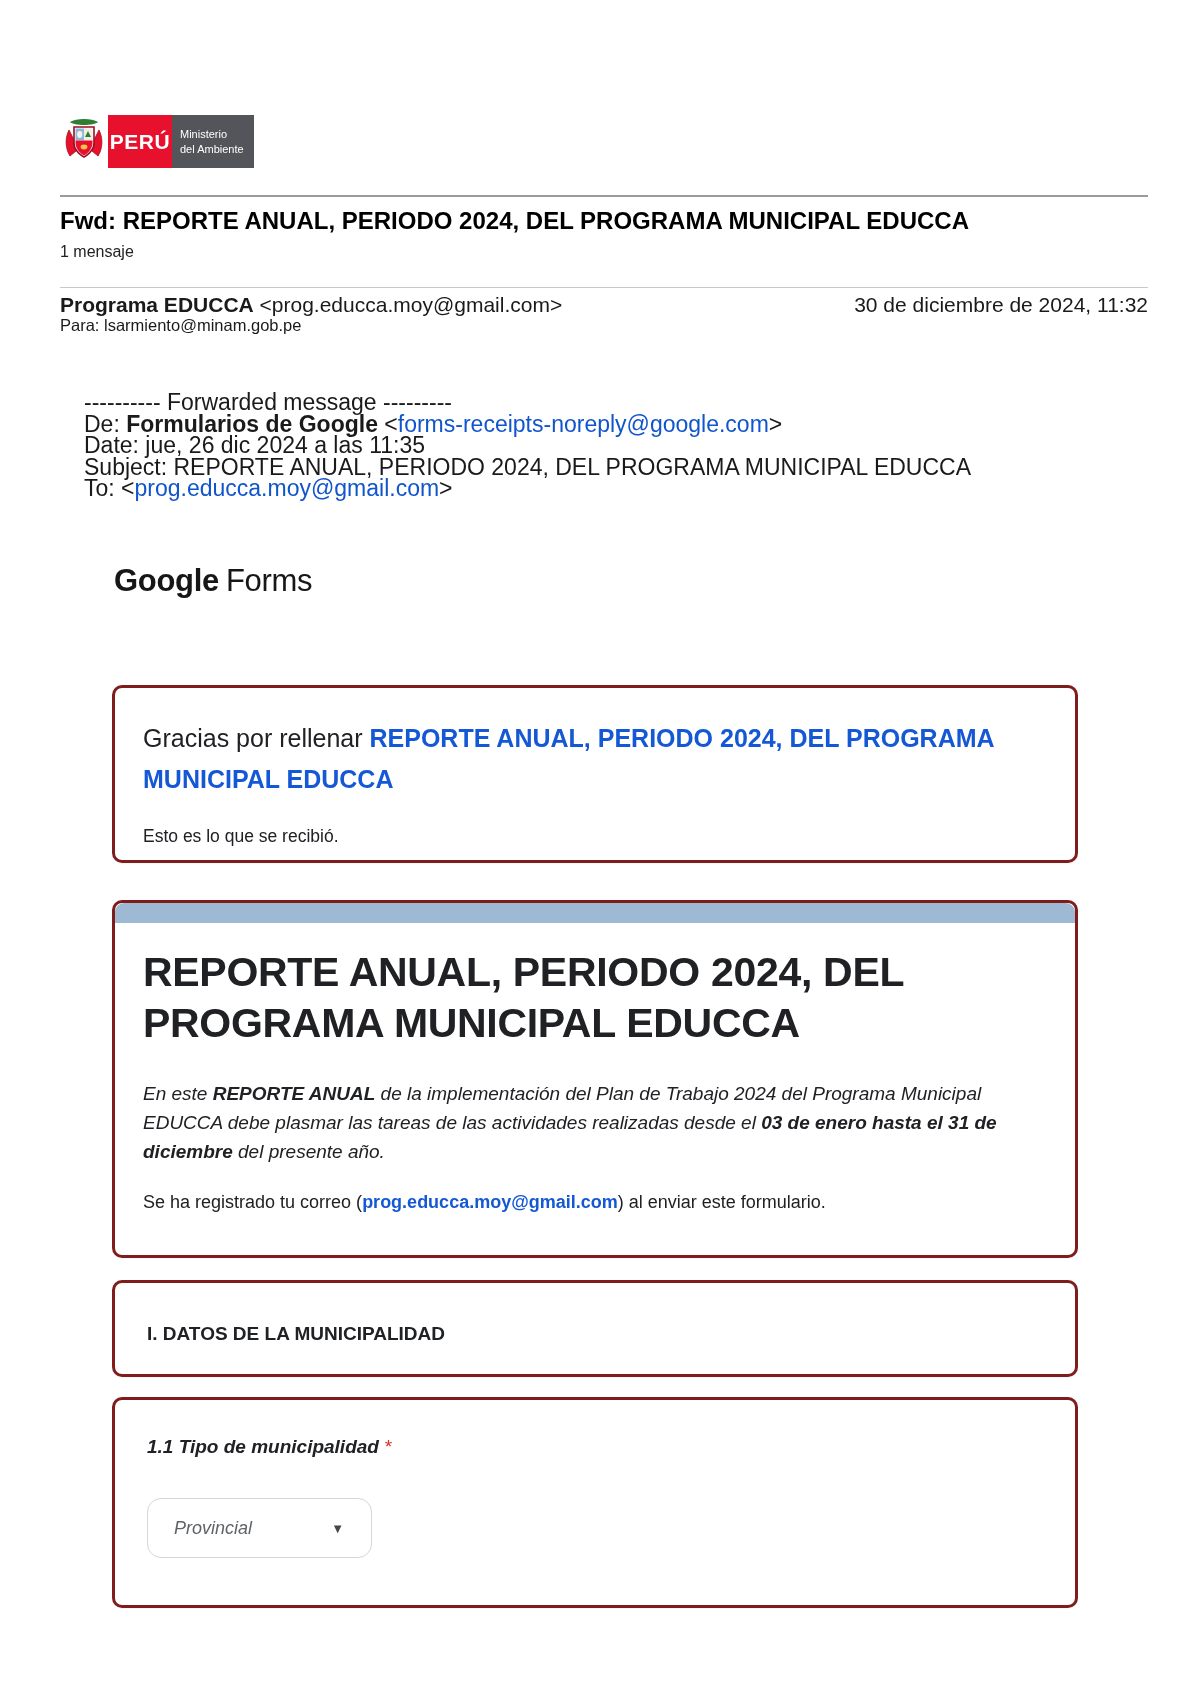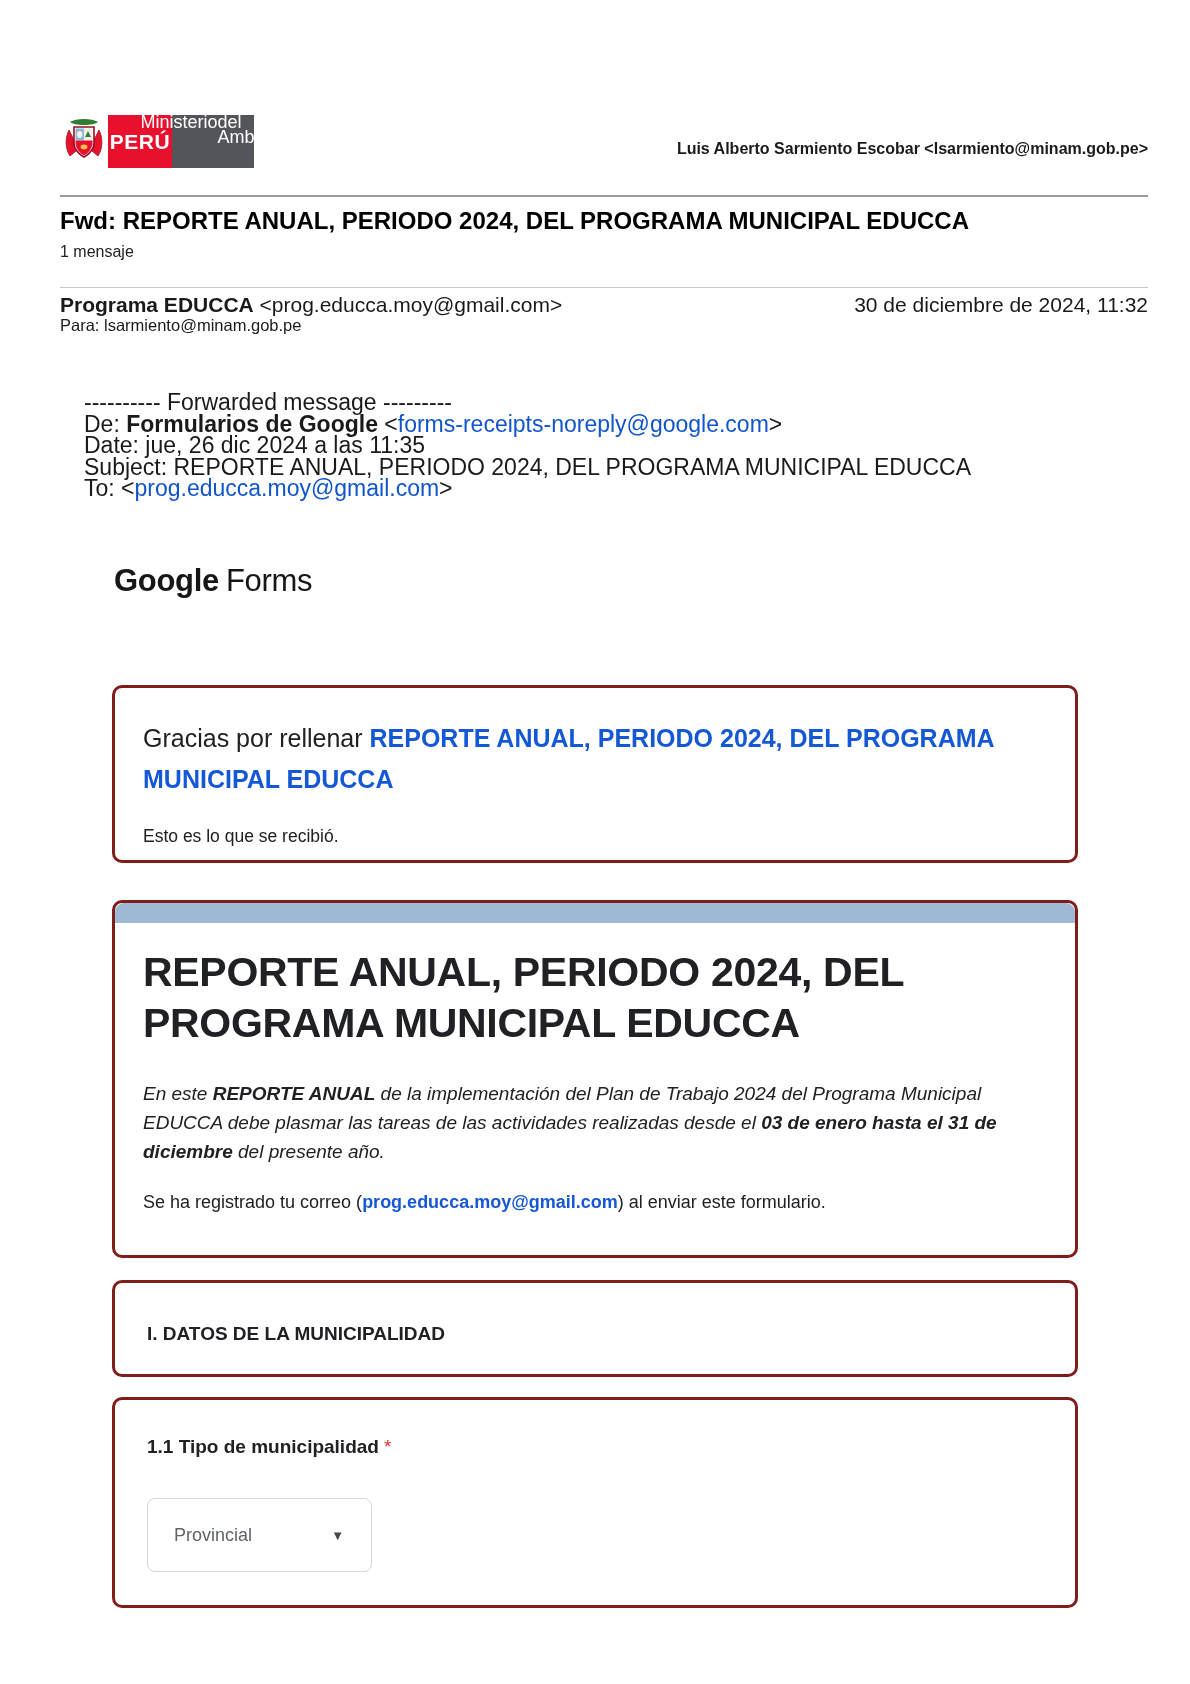--- a/index.html
+++ b/index.html
@@ -8,22 +8,22 @@
     font-family:"Liberation Sans","DejaVu Sans",sans-serif; color:#202124;
     overflow:hidden;
     margin-top:40px;
   }
 
   
   .masthead-logo { position:absolute; left:60px; top:75px; height:53px; display:flex; }
   .coat-box { width:48px; background:#ffffff; display:flex; align-items:center; justify-content:center; }
   .peru-box { width:64px; background:#e8112d; color:#fff; display:flex; align-items:center; justify-content:center;
               font-weight:bold; font-size:21px; letter-spacing:0.5px; }
-  .ministry-box { width:82px; background:#54555a; color:#fff; font-size:18px; line-height:15px;
-              display:flex; justify-content:center; padding-left:8px; box-sizing:border-box; }
+  .ministry-box { width:82px; background:#54555a; color:#fff; font-size:11px; line-height:15px;
+              display:flex; flex-direction:column; justify-content:center; padding-left:8px; box-sizing:border-box; }
   .recipient { position:absolute; top:100px; right:42px; font-size:16px; font-weight:bold; color:#1a1a1a; }
 
   
   .rule-top  { position:absolute; left:60px; right:42px; top:155px; height:2px; background:#9b9b9b; }
   .subject   { position:absolute; left:60px; top:167px; font-size:24px; font-weight:bold; color:#000; }
   .msg-count { position:absolute; left:60px; top:203px; font-size:16px; color:#222; }
   .rule-thin { position:absolute; left:60px; right:42px; top:247px; height:1px; background:#c9c9c9; }
   .sender-row{ position:absolute; left:60px; right:42px; top:253px; display:flex; justify-content:space-between;
                font-size:21px; color:#1a1a1a; }
   .sender-name { font-weight:bold; }
@@ -51,24 +51,24 @@
   .card-form-body { padding:24px 28px 0; }
   .form-title { margin:0; font-size:41px; line-height:51px; font-weight:bold; color:#202124; letter-spacing:-0.3px; }
   .form-desc  { margin-top:30px; font-size:19px; line-height:29px; font-style:italic; color:#202124; }
   .form-desc .b { font-weight:bold; }
   .registered { margin-top:26px; font-size:18px; color:#202124; }
   .registered .email-link { color:#1558d6; font-weight:bold; cursor:pointer; }
 
   .card-section { top:1240px; height:97px; padding:40px 32px 0; }
   .section-title { font-size:19px; font-weight:bold; color:#202124; }
 
-  .card-question { top:1357px; height:211px; padding:36px 32px 0; }
+  .card-question { top:1357px; height:211px; padding:36px 32px 0;font-style:italic; }
   .q-line { font-size:19px; font-weight:bold; color:#202124; }
   .q-required { color:#d93025; font-weight:normal; margin-left:5px; }
-  .dropdown { margin-top:40px; width:225px; height:74px; border:1px solid #d3d6da; border-radius:8px;
+  .dropdown { margin-top:40px; width:225px; height:60px; border:1px solid #d3d6da; border-radius:14px;
               display:flex; align-items:center; justify-content:space-between;
               padding:0 27px 0 26px; box-sizing:border-box; background:#fff; cursor:pointer; }
   .dropdown-value { font-size:18px; color:#5f6368; }
   .dropdown-arrow { font-size:13px; color:#44474b; }
 </style>
 </head>
 <body>
 
 <div class="page">
 
@@ -88,21 +88,20 @@
       </svg>
     </div>
     <div class="peru-box">
       <span>PERÚ</span>
     </div>
     <div class="ministry-box">
       <span>Ministerio</span>
       <span>del Ambiente</span>
     </div>
   </div>
-  <div class="recipient">Luis Alberto Sarmiento Escobar &lt;lsarmiento@minam.gob.pe&gt;</div>
 
   <div class="rule-top"></div>
   <div class="subject">Fwd: REPORTE ANUAL, PERIODO 2024, DEL PROGRAMA MUNICIPAL EDUCCA</div>
   <div class="msg-count">1 mensaje</div>
   <div class="rule-thin"></div>
 
   <div class="sender-row">
     <div><span class="sender-name">Programa EDUCCA</span> <span>&lt;prog.educca.moy@gmail.com&gt;</span></div>
     <div>30 de diciembre de 2024, 11:32</div>
   </div>

